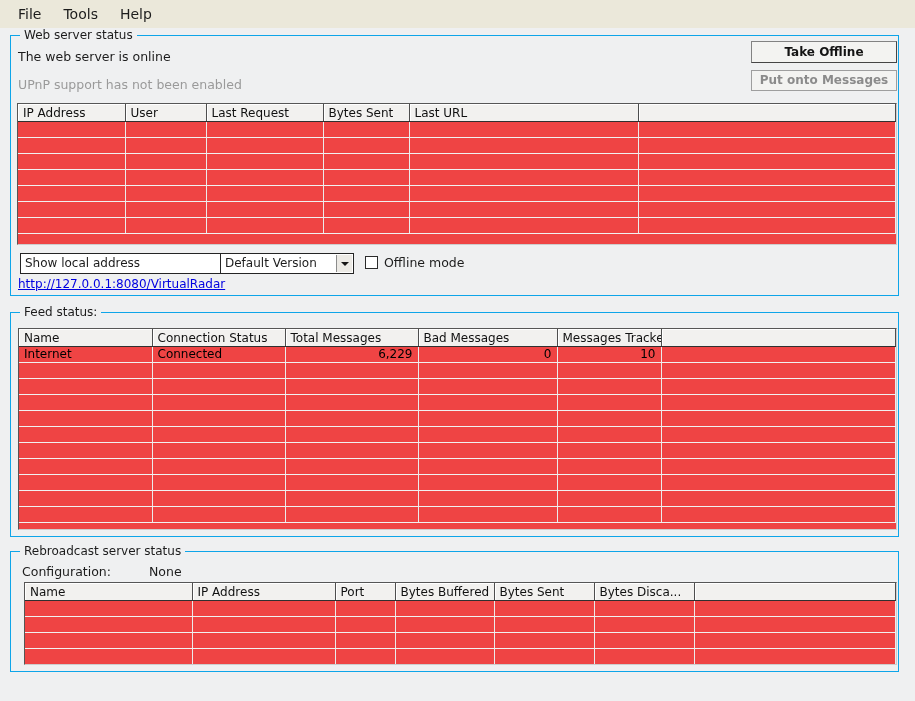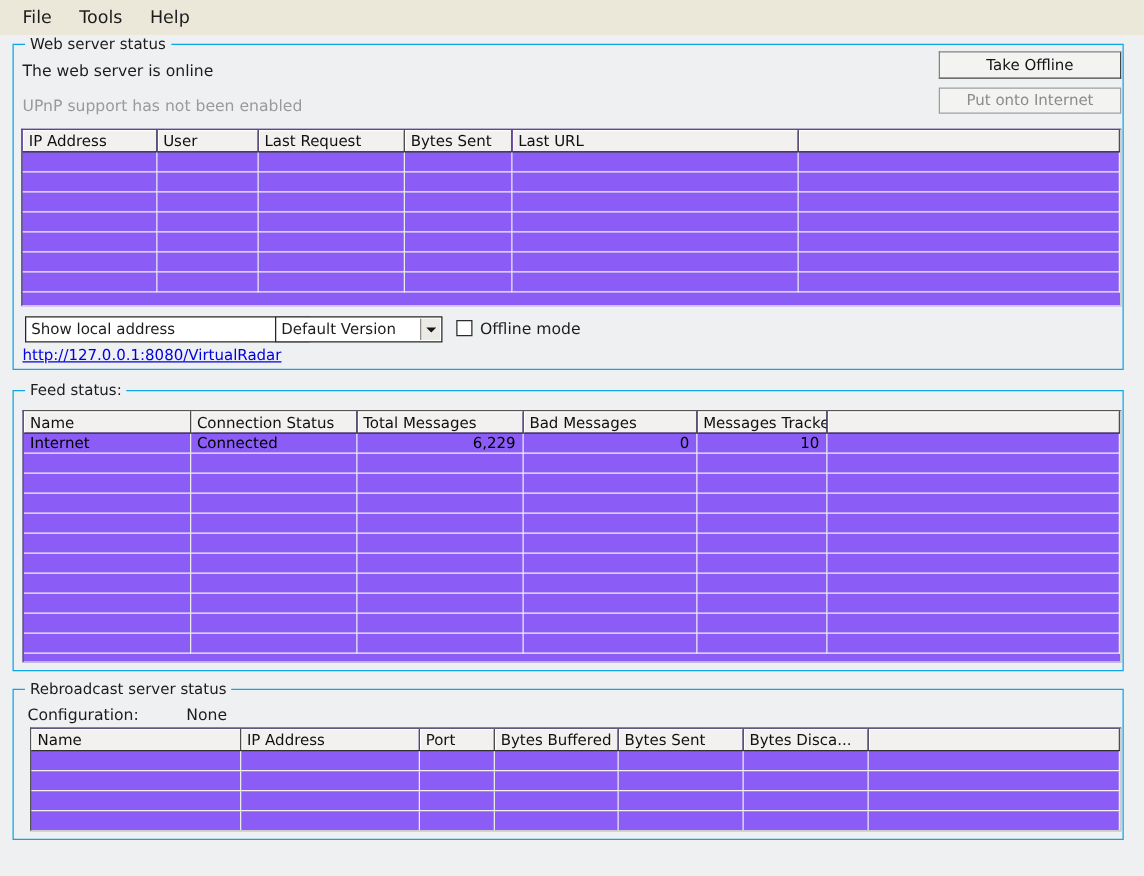--- a/index.html
+++ b/index.html
@@ -31,26 +31,26 @@
     font-size:12px; line-height:15px; white-space:nowrap;
   }
   .lbl { position:absolute; font-size:12.5px; white-space:nowrap; }
   .lbl.gray { color:#9a9a9a; }
   
   .btn {
     position:absolute; width:146px; height:22px;
     background:#f3f3f1;
     border:1px solid #828282; border-bottom-color:#454545; border-right-color:#454545;
     font-family:inherit; font-size:12px; color:#141414;
-    text-align:center; line-height:19px;
+    text-align:center; line-height:19px;font-weight:bold;
   }
   .btn.disabled { color:#8b8b8b; border:1px solid #9e9e9e; height:21px; }
   
   .lv {
-    position:absolute; background:#8b5cf6; overflow:hidden;
+    position:absolute; background:#ef4444; overflow:hidden;
     border:1px solid; border-color:#565656 #cdcdcd #cdcdcd #565656;
   }
   .lv table { border-collapse:collapse; table-layout:fixed; width:100%; }
   .lv th {
     background:#f2f1ef; font-weight:400; font-size:12px; color:#111;
     height:17px; padding:1px 5px 0 5px;
     border-right:1px solid #4e4e4e; border-bottom:1px solid #303030;
     box-shadow:inset 1px 1px 0 #ffffff;
     text-align:left; white-space:nowrap; overflow:hidden;
   }
@@ -97,21 +97,21 @@
   <div class="menu-item">Help</div>
 </div>
 
 <div class="group" style="top:35px;height:261px;">
   <span class="gtitle">Web server status</span>
 
   <div class="lbl" style="left:7px;top:13px;">The web server is online</div>
   <div class="lbl gray" style="left:7px;top:41px;">UPnP support has not been enabled</div>
 
   <button class="btn" style="left:740px;top:5px;">Take Offline</button>
-  <button class="btn disabled" style="left:740px;top:34px;">Put onto Internet</button>
+  <button class="btn disabled" style="left:740px;top:34px;">Put onto Messages</button>
 
   <div class="lv" style="left:6px;top:67px;width:880px;height:142px;">
     <table>
       <colgroup>
         <col style="width:107px">
           <col style="width:81px">
           <col style="width:117px">
         <col style="width:86px">
           <col style="width:229px">
           <col>

